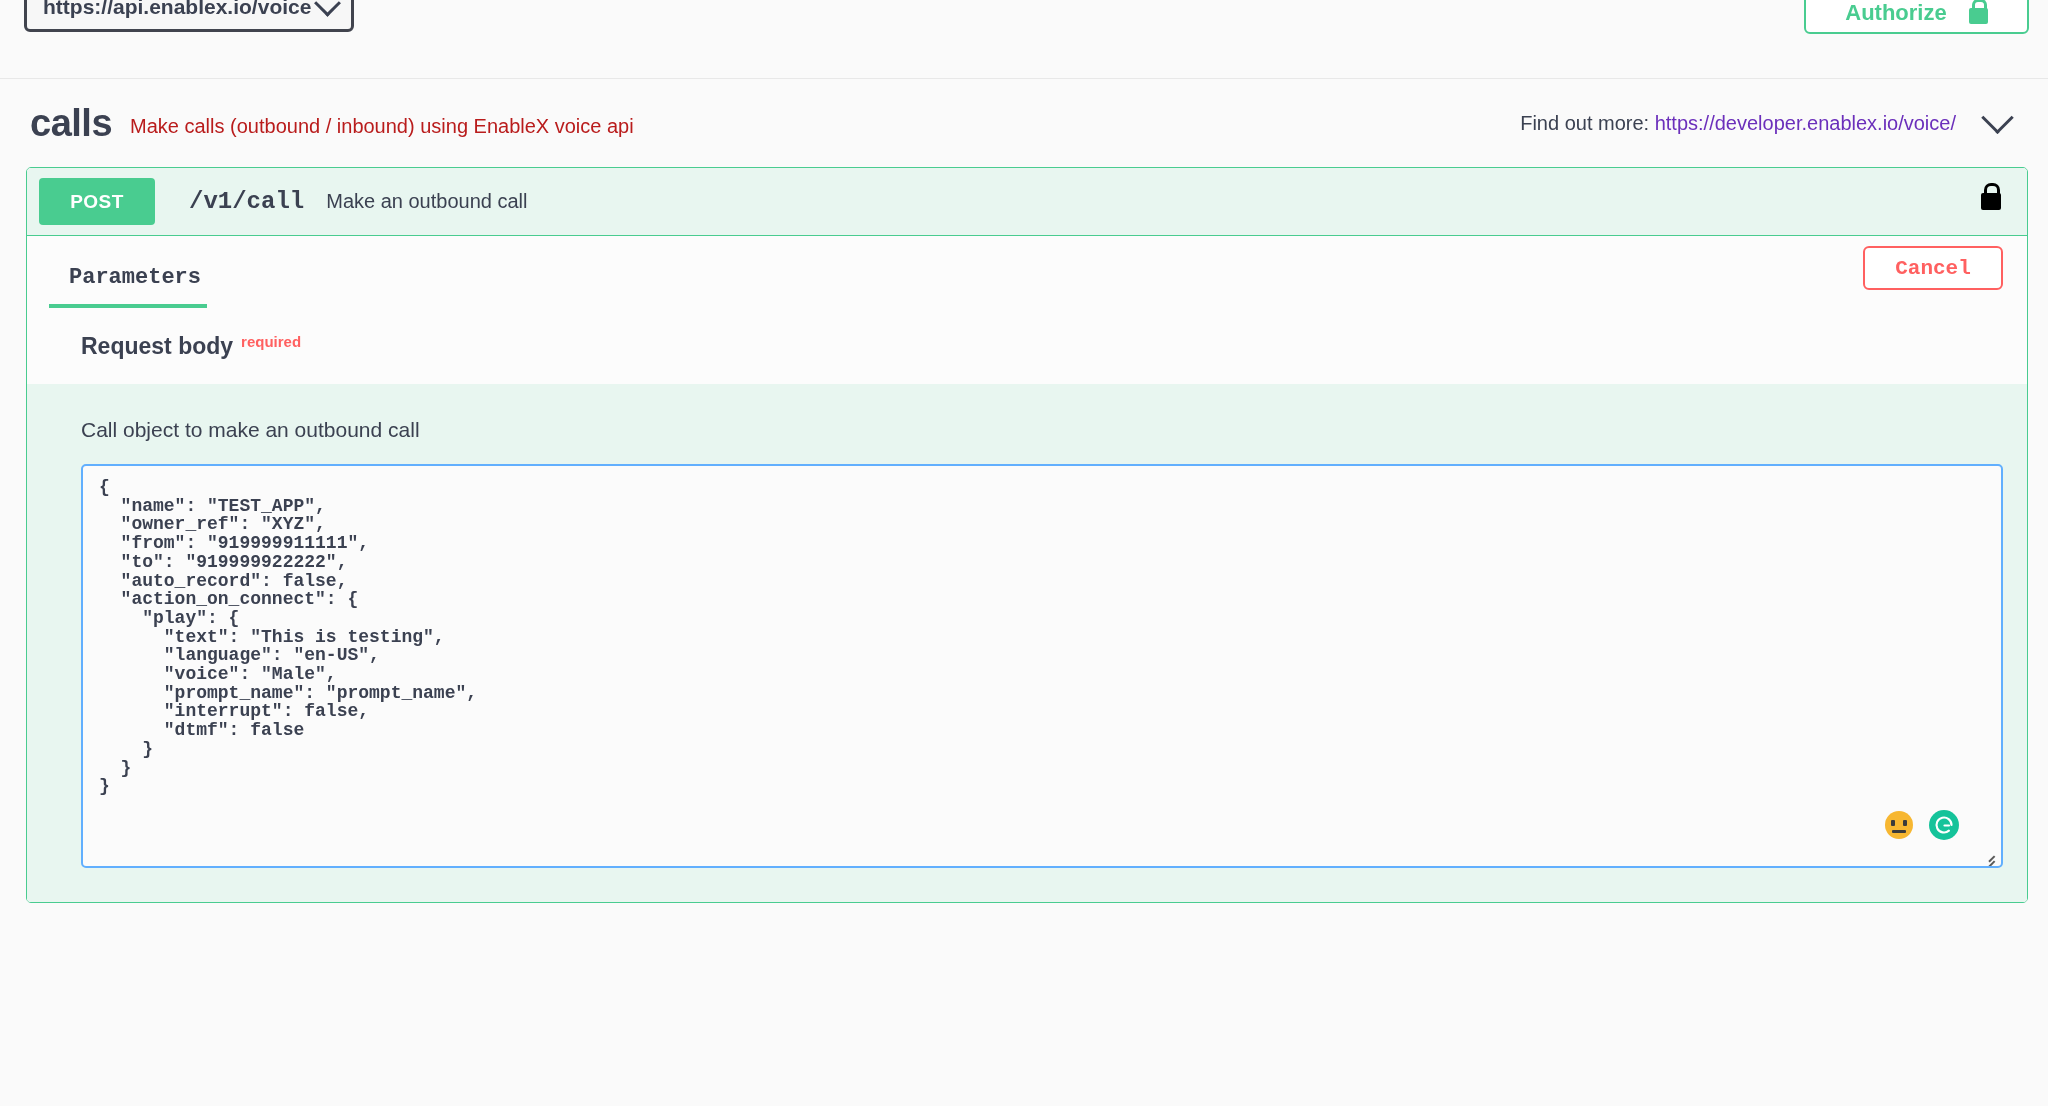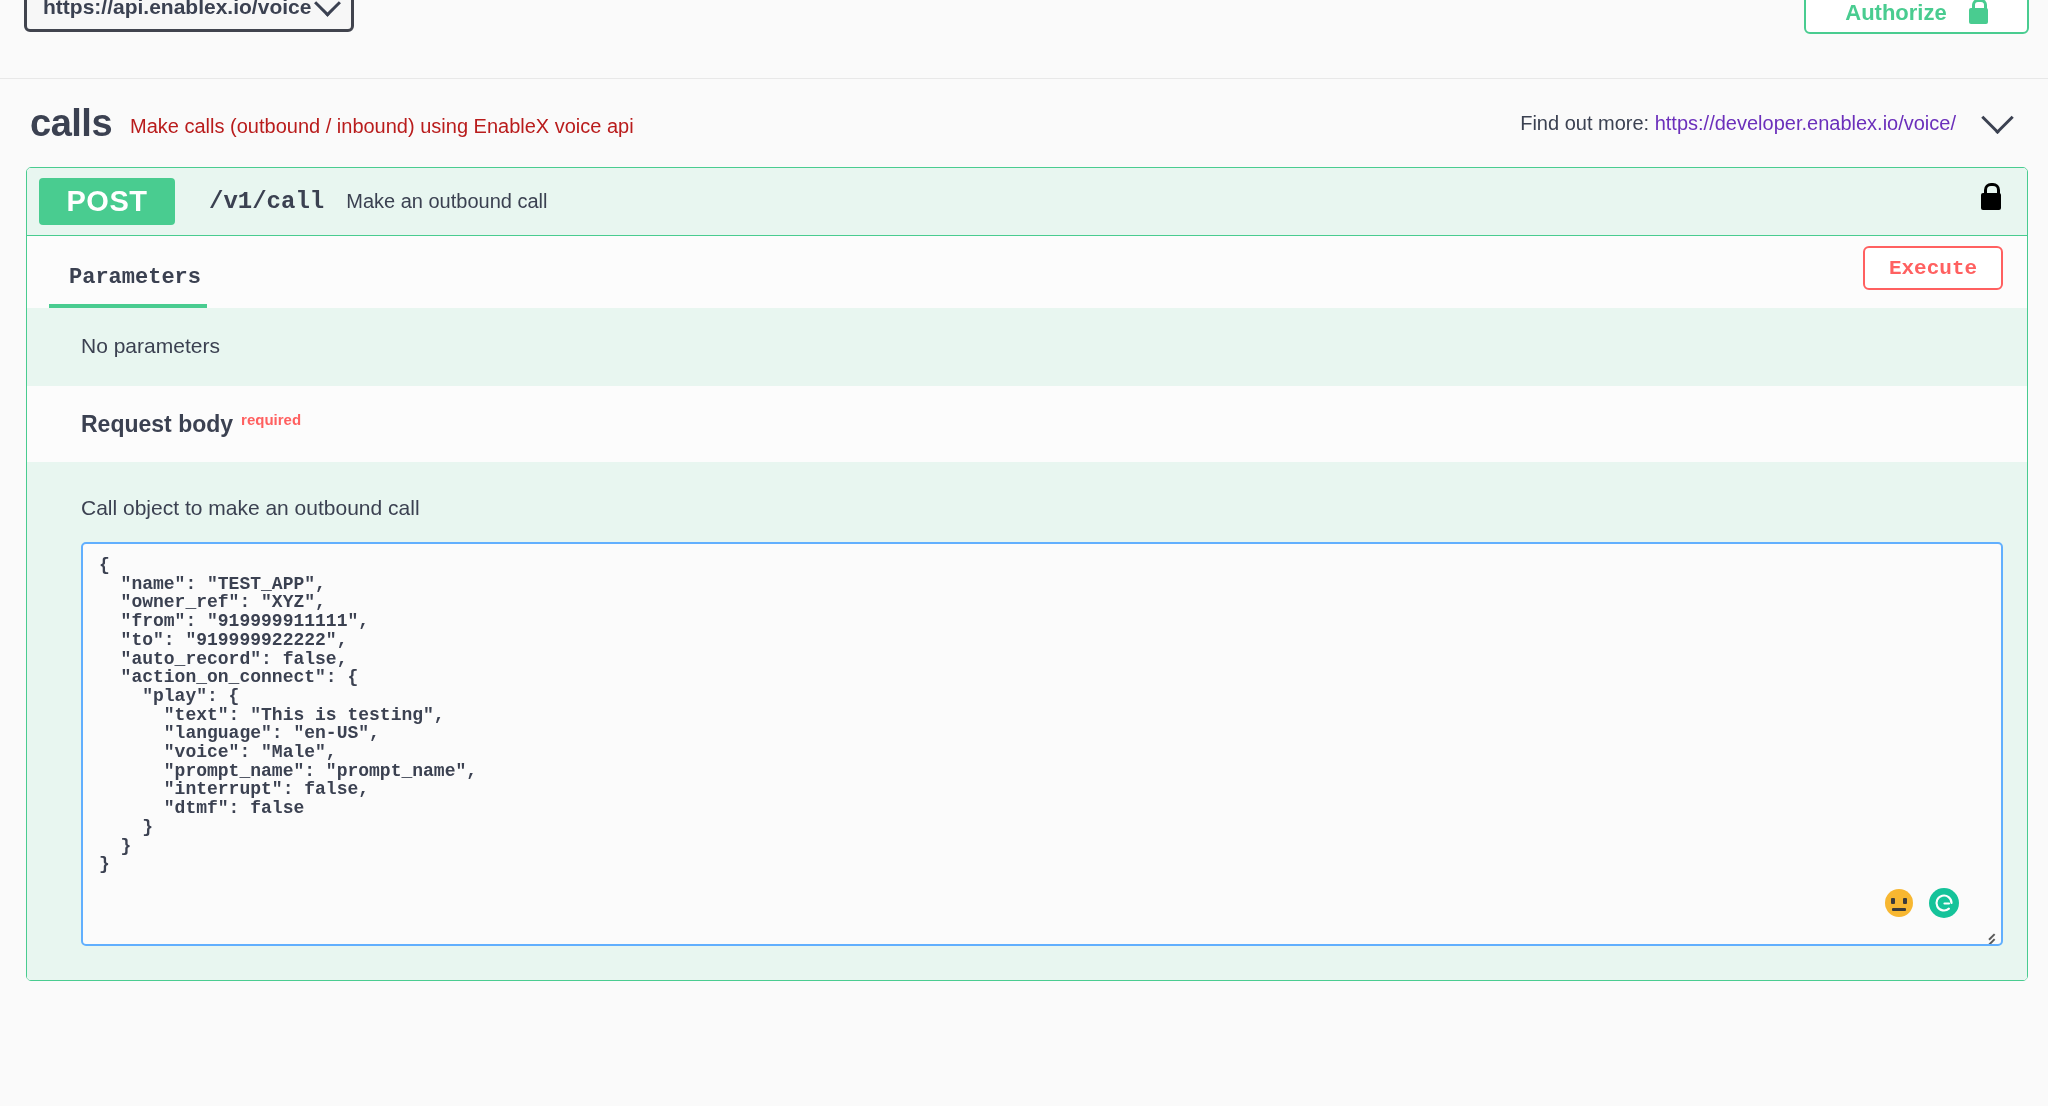--- a/index.html
+++ b/index.html
@@ -141,26 +141,26 @@
     overflow: hidden;
   }
   .op-summary {
     background: #e8f6f0;
     display: flex;
     align-items: center;
     padding: 10px 18px 10px 12px;
     border-bottom: 1px solid #49cc90;
   }
   .op-method {
-    width: 136px;
+    width: 116px;
     height: 47px;
     background: #49cc90;
     border-radius: 4px;
     color: #fff;
-    font-size: 29px;
+    font-size: 19px;
     font-weight: bold;
     display: flex;
     align-items: center;
     justify-content: center;
     letter-spacing: 0.5px;
   }
   .op-path {
     margin-left: 34px;
     font-family: "Liberation Mono", monospace;
     font-size: 24px;
@@ -425,26 +425,23 @@
     <div class="op-method">POST</div>
     <div class="op-path">/v1/call</div>
     <div class="op-desc">Make an outbound call</div>
     <span class="lock-black"></span>
   </div>
 
   <div class="op-body">
 
     <div class="tabs-row row-white">
       <div class="tab-params">Parameters</div>
-      <div class="cancel-btn">Execute</div>
+      <div class="cancel-btn">Cancel</div>
     </div>
 
-    <div class="row-green">
-      <div class="no-params">No parameters</div>
-    </div>
 
     <div class="reqbody-row row-white">
       <div>
         <span class="reqbody-label">Request body</span><span class="reqbody-required">required</span>
       </div>
     </div>
 
     <div class="row-green">
       <div class="body-desc">Call object to make an outbound call</div>
 

